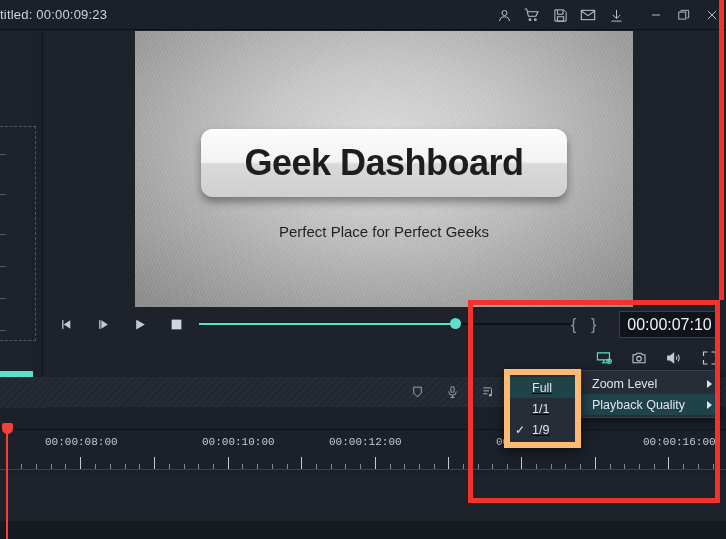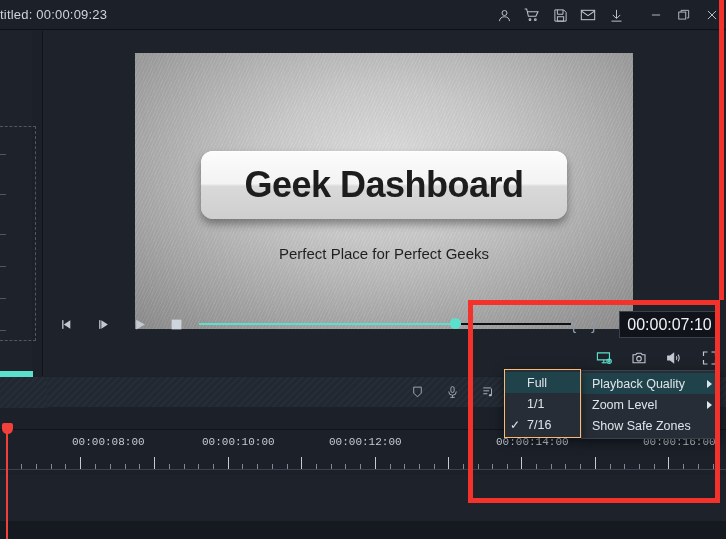--- a/index.html
+++ b/index.html
@@ -61,21 +61,20 @@
 
   
   .player {
     position: absolute; left: 47px; top: 31px; width: 679px; height: 345px;
     background: #1e222a;
   }
   .video-stage {
     position: absolute; left: 88px; top: 0px; width: 498px; height: 276px;
     background: radial-gradient(ellipse 70% 80% at 50% 40%, #dedede 0%, #c9c9c9 35%, #a9a9a9 70%, #8e8e8e 100%);
     overflow: hidden;
-    margin-top: 22px;
   }
   .noise {
     position: absolute; inset: 0;
     background-image: repeating-linear-gradient(115deg, rgba(255,255,255,.10) 0 1px, rgba(0,0,0,.045) 1px 3px);
     opacity: .55;
   }
   .slide-btn {
     position: absolute; left: 50%; top: 98px; transform: translateX(-50%);
     width: 366px; height: 68px; border-radius: 12px;
     background: linear-gradient(to bottom, #fcfcfc 0%, #f3f3f3 48%, #d9d9d9 52%, #cfcfcf 100%);
@@ -172,23 +171,23 @@
 
   
   .menu-main {
     position: absolute; left: 581px; top: 370px; width: 139px;
     background: #272d36; border: 1px solid #3a424d;
     box-shadow: 0 3px 10px rgba(0,0,0,.55);
     padding: 2px 0; z-index: 40;
   }
   .menu-sub {
     position: absolute; left: 504px; top: 369px; width: 77px;
-    background: #272d36; border: 1px solid #fdba74;
+    background: #272d36; border: 6px solid #fdba74;
     box-shadow: 0 3px 10px rgba(0,0,0,.55);
-    padding: 2px 0; z-index: 41;
+    padding: 2px 0; z-index: 41; text-decoration: underline;
   }
   .mi {
     position: relative; height: 21px; display: flex; align-items: center;
     font-size: 12.5px; color: #dfe4ea; padding-left: 22px; white-space: nowrap;
   }
   .menu-main .mi { padding-left: 10px; }
   .mi.sel { background: #20424a; color: #dfe4ea; }
   .mi .arrow {
     position: absolute; right: 7px; top: 50%; transform: translateY(-50%);
     width: 0; height: 0; border-left: 5px solid #dfe4ea;
@@ -402,21 +401,21 @@
           <path d="M4 15h7"></path>
         <path d="M18 17V6"></path>
           <ellipse cx="16" cy="17.4" rx="2.3" ry="2" fill="currentColor" stroke="none"></ellipse>
         </svg>
     </div>
   </div>
 
   <div class="timeline"></div>
 
   <div class="ruler">
-    <div class="ruler-label" style="left:72px">00:00:08:00</div>
+    <div class="ruler-label" style="left:45px">00:00:08:00</div>
     <div class="ruler-label" style="left:202px">00:00:10:00</div>
     <div class="ruler-label" style="left:329px">00:00:12:00</div>
     <div class="ruler-label" style="left:496px">00:00:14:00</div>
     <div class="ruler-label" style="left:643px">00:00:16:00</div>
 
     <div class="tick major" style="left:80px"></div>
     <div class="tick major" style="left:154px"></div>
     <div class="tick major" style="left:228px"></div>
     <div class="tick major" style="left:301px"></div>
     <div class="tick major" style="left:375px"></div>
@@ -479,34 +478,31 @@
     <div class="mi sel">
 
       <span>Full</span>
     </div>
     <div class="mi">
 
       <span>1/1</span>
     </div>
     <div class="mi">
       <span class="chk">✓</span>
-      <span>7/16</span>
+      <span>1/9</span>
     </div>
   </div>
 
   <div class="menu-main">
+    <div class="mi">
+      <span>Zoom Level</span>
+      <span class="arrow"></span>
+    </div>
     <div class="mi sel">
       <span>Playback Quality</span>
       <span class="arrow"></span>
     </div>
-    <div class="mi">
-      <span>Zoom Level</span>
-      <span class="arrow"></span>
-    </div>
-    <div class="mi">
-      <span>Show Safe Zones</span>
-    </div>
   </div>
 
   <div class="annot-line"></div>
   <div class="annot"></div>
 
 </div>
 
 </body></html>

